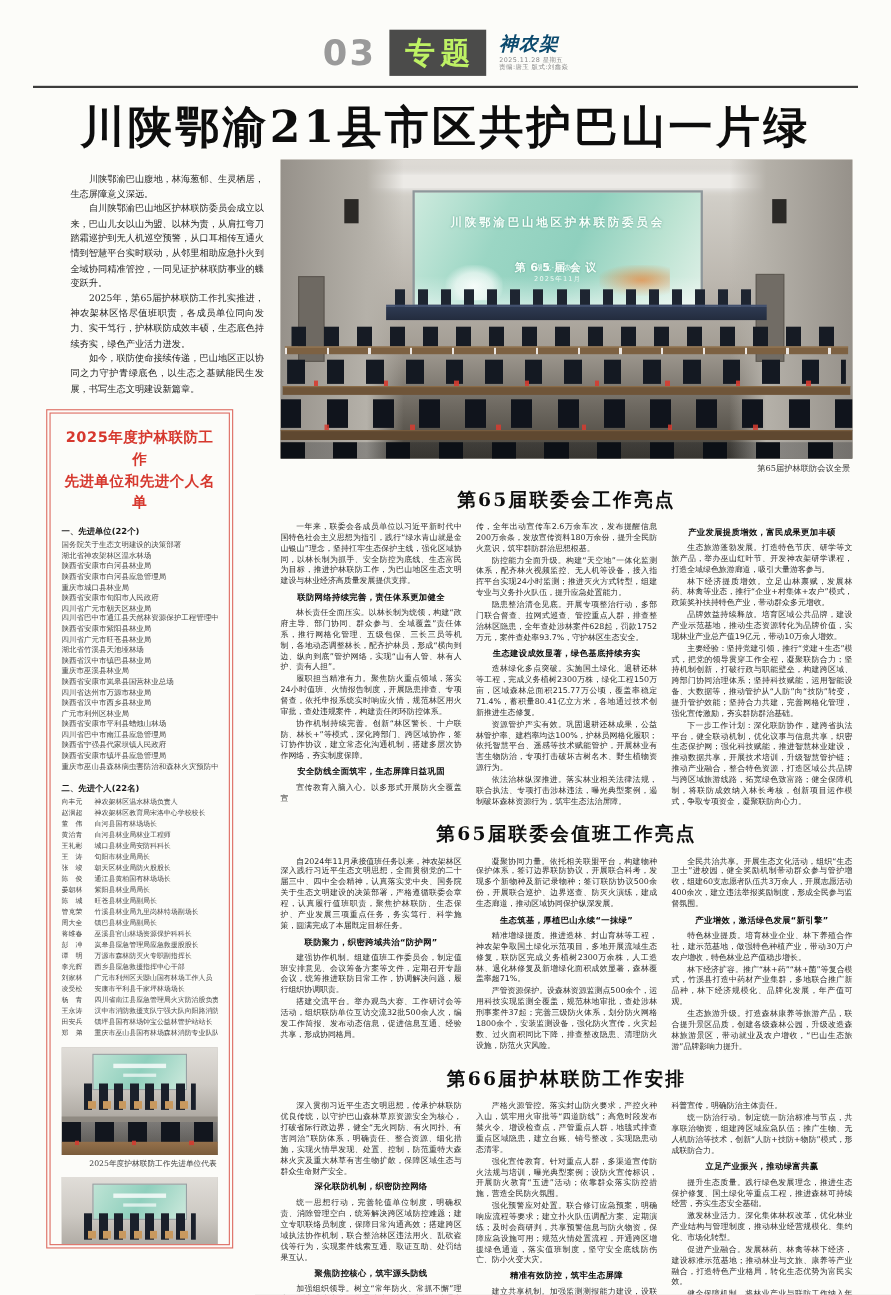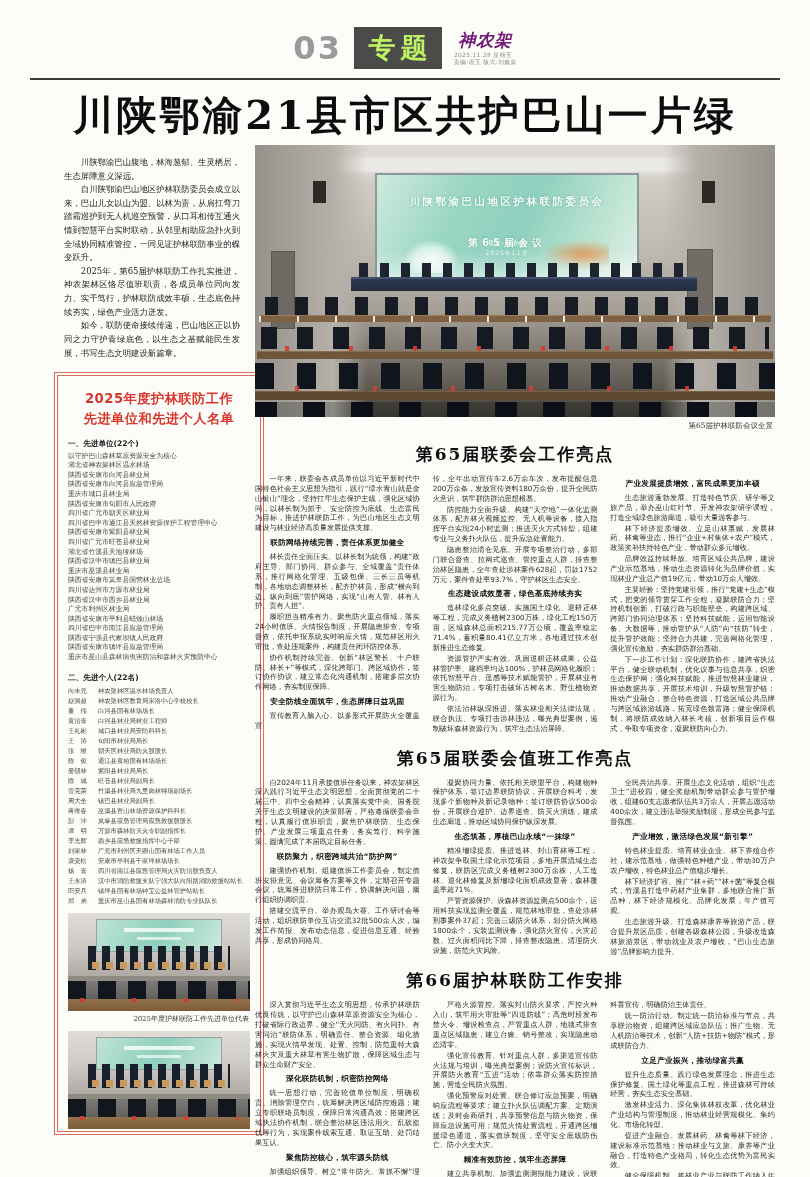--- a/index.html
+++ b/index.html
@@ -6,32 +6,32 @@
   html,body{background:#e9e7e2;}
   .page{position:relative;width:810px;height:1177px;margin:0 auto;background:#fcfcf9;overflow:hidden;
         font-family:"DejaVu Sans","Liberation Sans",sans-serif;color:#222;padding-left:20px;}
   
   .masthead-row{position:absolute;top:22px;left:0;width:100%;height:52px;
                 display:flex;align-items:center;justify-content:center;gap:12px;}
   .page-num{font-size:32px;font-weight:600;color:#9a9a9a;letter-spacing:2px;font-family:"DejaVu Sans",sans-serif;}
   .section-box{background:#4b4b4a;color:#bef264;width:88px;height:42px;display:flex;align-items:center;justify-content:center;
                font-family:"DejaVu Serif","Liberation Serif",serif;font-weight:700;font-size:27px;letter-spacing:5px;padding-left:5px;}
   .mast-block{display:flex;flex-direction:column;justify-content:center;line-height:1.3;}
-  .mast-name{color:#701a75;font-family:"DejaVu Serif","Liberation Serif",serif;font-style:italic;font-weight:700;font-size:17px;letter-spacing:1px;text-align:center;}
+  .mast-name{color:#0c4a6e;font-family:"DejaVu Serif","Liberation Serif",serif;font-style:italic;font-weight:700;font-size:17px;letter-spacing:1px;}
   .mast-date,.mast-editor{font-size:5.8px;color:#8a8a8a;letter-spacing:.4px;}
   .head-rule{position:absolute;top:78px;left:30px;right:30px;height:1.6px;background:#3c3c3c;}
   
   .main-headline{position:absolute;top:88px;left:0;width:100%;text-align:center;
                  font-family:"DejaVu Serif","Liberation Serif",serif;font-weight:700;font-size:40px;color:#0d0d0d;letter-spacing:3px;}
   
   .intro{position:absolute;left:64px;top:156px;width:176px;}
   .intro p{font-family:"DejaVu Serif","Liberation Serif",serif;font-size:8.4px;line-height:1.62;color:#1d1d1d;
            text-align:justify;text-indent:2em;}
   
-  .awards{position:absolute;left:54px;top:372px;width:210px;height:763px;border:1px solid #dd6a60;}
+  .awards{position:absolute;left:42px;top:372px;width:170px;height:763px;border:1px solid #dd6a60;}
   .awards-inner{position:absolute;inset:2px;border:1px solid #dd6a60;padding:8px 10px 5px 10px;overflow:hidden;}
   .awards-title{color:#d6382e;font-weight:700;font-size:13.2px;line-height:1.5;text-align:center;margin-top:5px;letter-spacing:.5px;}
   .list-head{font-size:7.6px;font-weight:700;color:#1d1d1d;margin:10px 0 3px 0;}
   .unit-line{font-size:6.8px;line-height:9.6px;color:#474747;white-space:nowrap;overflow:hidden;}
   .person-line{display:flex;font-size:6.3px;line-height:10px;color:#474747;white-space:nowrap;overflow:hidden;}
   .p-name{width:30px;flex:none;}
   .p-title{flex:1;}
   .box-photo{position:relative;width:100%;height:98px;margin-top:7px;overflow:hidden;background:#c8c4be;}
   .box-caption{text-align:right;font-family:"DejaVu Serif","Liberation Serif",serif;font-size:7px;color:#3a3a3a;margin:3px 1px 1px 0;}
   
@@ -132,21 +132,21 @@
     </aside>
 
   <section class="awards">
     <div class="awards-inner">
       <div class="awards-title">
         <div>2025年度护林联防工作</div>
         <div>先进单位和先进个人名单</div>
       </div>
       <div class="list-head">一、先进单位(22个)</div>
       <div id="units-list">
-          <div class="unit-line">以守护巴山森林草原资源安全为核心</div>
+          <div class="unit-line">国务院关于生态文明建设的决策部署</div>
           <div class="unit-line">湖北省神农架林区温水林场</div>
           <div class="unit-line">陕西省安康市白河县林业局</div>
           <div class="unit-line">陕西省安康市白河县应急管理局</div>
           <div class="unit-line">重庆市城口县林业局</div>
           <div class="unit-line">陕西省安康市旬阳市人民政府</div>
           <div class="unit-line">四川省广元市朝天区林业局</div>
           <div class="unit-line">四川省巴中市通江县天然林资源保护工程管理中心</div>
           <div class="unit-line">陕西省安康市紫阳县林业局</div>
           <div class="unit-line">四川省广元市旺苍县林业局</div>
           <div class="unit-line">湖北省竹溪县天池垭林场</div>

